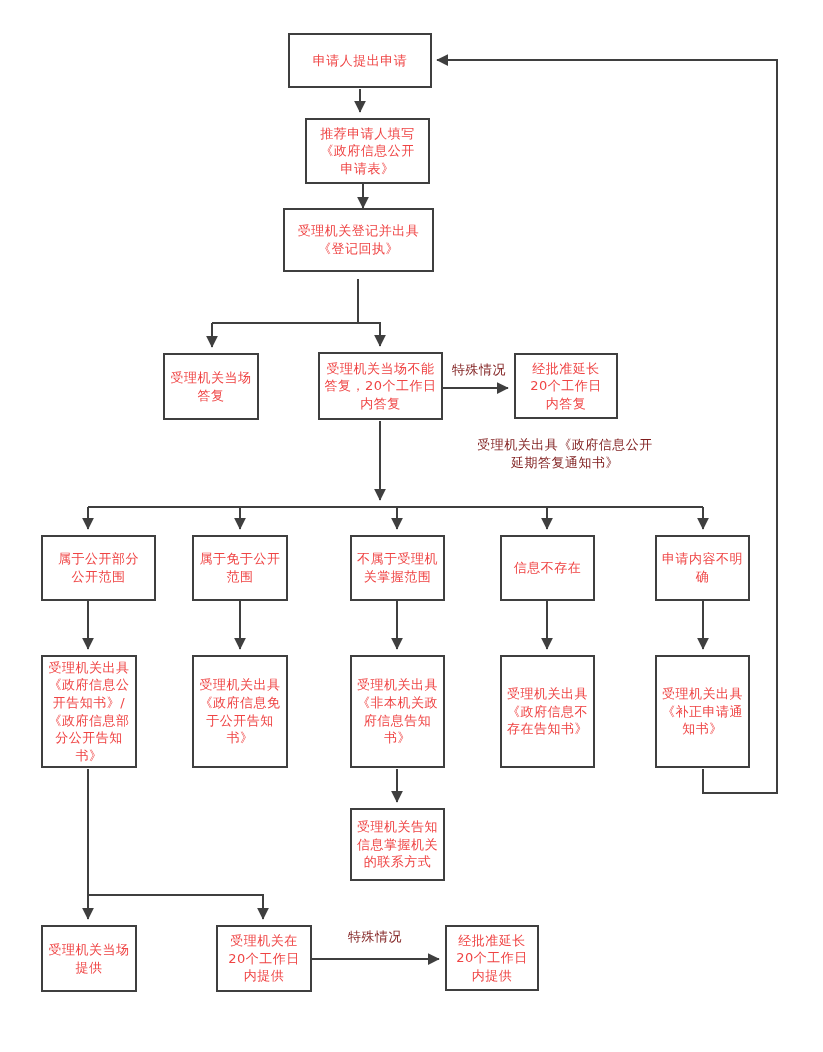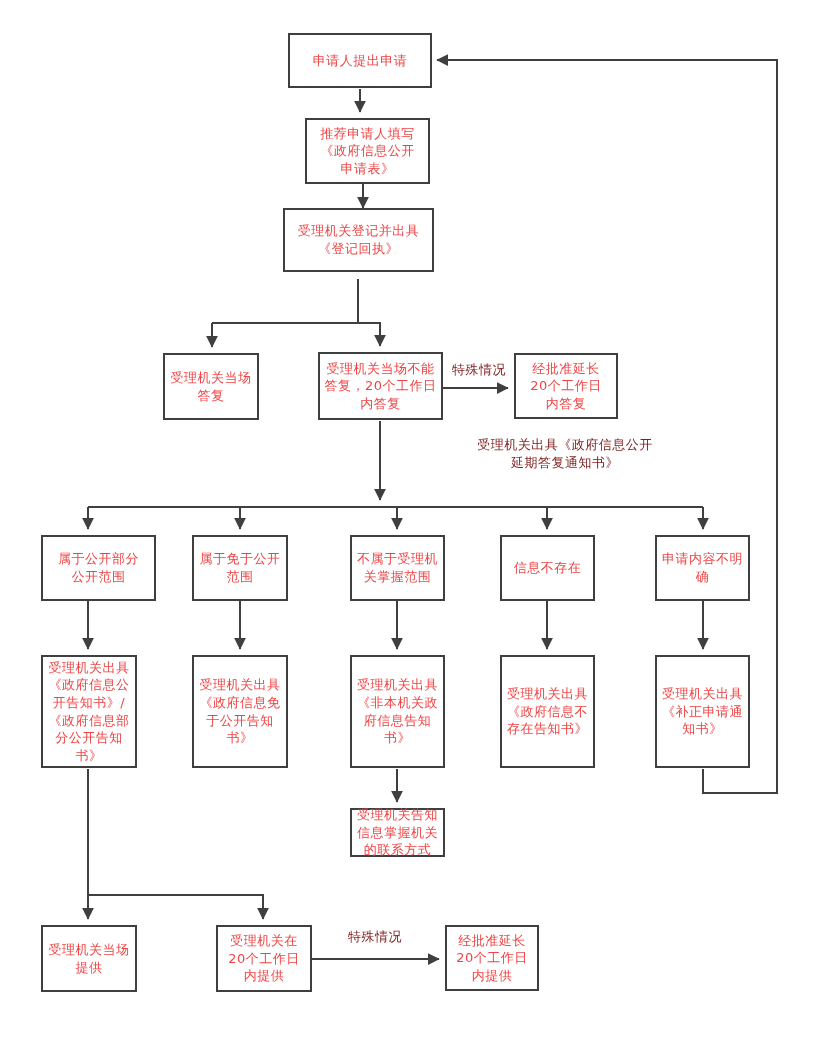--- a/index.html
+++ b/index.html
@@ -148,21 +148,21 @@
 书》</div>
 
   <div class="node" style="left:500px;top:655px;width:95px;height:113px">受理机关出具
 《政府信息不
 存在告知书》</div>
 
   <div class="node" style="left:655px;top:655px;width:95px;height:113px">受理机关出具
 《补正申请通
 知书》</div>
 
-  <div class="node" style="left:350px;top:808px;width:95px;height:49px">受理机关告知
+  <div class="node" style="left:350px;top:808px;width:95px;height:73px">受理机关告知
 信息掌握机关
 的联系方式</div>
 
   <div class="node" style="left:41px;top:925px;width:96px;height:67px">受理机关当场
 提供</div>
 
   <div class="node" style="left:216px;top:925px;width:96px;height:67px">受理机关在
 20个工作日
 内提供</div>
 

